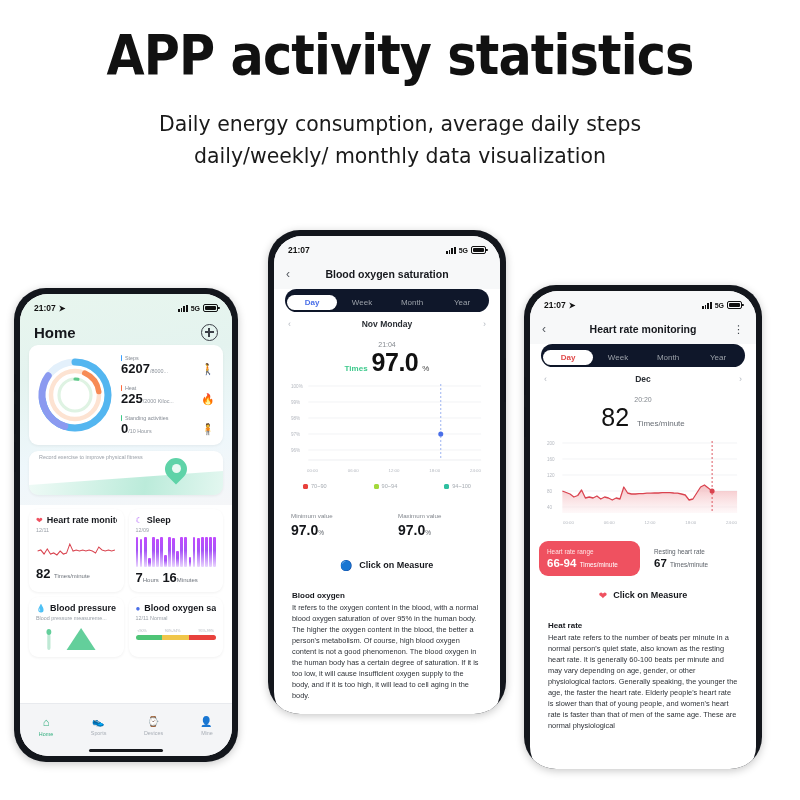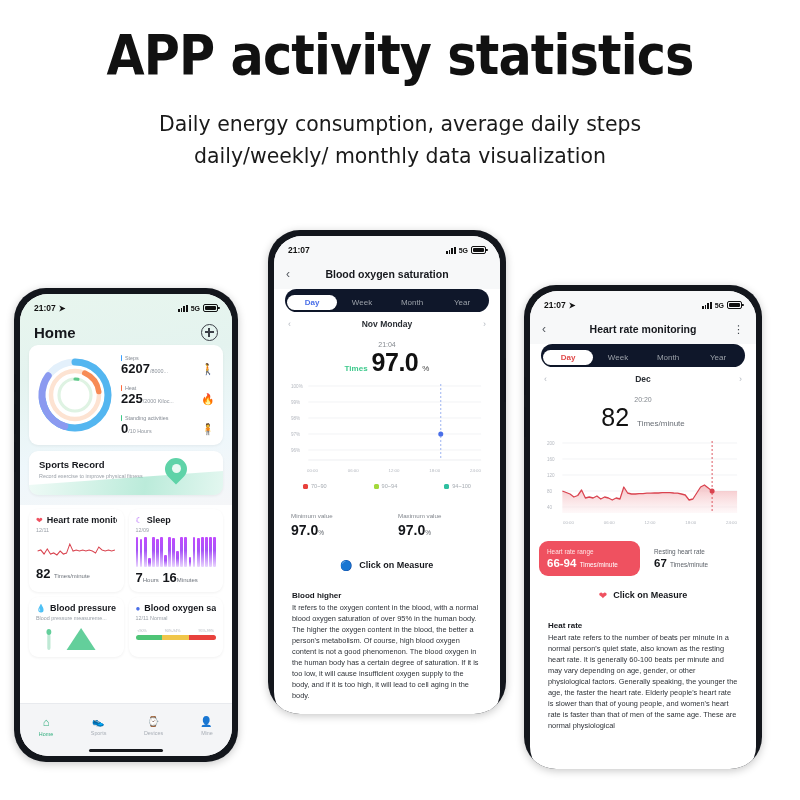--- a/index.html
+++ b/index.html
@@ -277,21 +277,20 @@
             </div>
           </div>
         </div>
 
         <div class="card sports-card">
           <div class="sports-wave"></div>
           <div class="pin">
             <div class="pin-b"></div>
               <div class="pin-h"></div>
           </div>
-          <div class="st">Sports Record</div>
           <div class="ss">Record exercise to improve physical fitness</div>
         </div>
       </div>
 
       <div class="grid2" style="margin-top:4px;">
         <div class="mini">
           <div class="mini-h">
               <span style="font-size:8px;color:#ef5160;">❤</span>
             <span class="mini-t">Heart rate monitoring</span>
             </div>
@@ -488,21 +487,21 @@
           <div class="mmval"><span>97.0</span><small>%</small></div>
         </div>
       </div>
 
       <div class="measure">
         <span style="font-size:10px;color:#4a6fe8;">🔵</span>
         <span class="lbl">Click on Measure</span>
       </div>
 
       <div class="infocard">
-        <div class="info-t">Blood higher</div>
+        <div class="info-t">Blood oxygen</div>
         <div class="info-b">It refers to the oxygen content in the blood, with a normal blood oxygen saturation of over 95% in the human body. The higher the oxygen content in the blood, the better a person's metabolism. Of course, high blood oxygen content is not a good phenomenon. The blood oxygen in the human body has a certain degree of saturation. If it is too low, it will cause insufficient oxygen supply to the body, and if it is too high, it will lead to cell aging in the body.</div>
       </div>
     </div>
   </div>
 
   <div class="phone" id="phone-right">
     <div class="sidebtn" style="left:-1px;top:92px;height:18px;"></div>
     <div class="sidebtn" style="left:-1px;top:122px;height:30px;"></div>
     <div class="sidebtn" style="right:-1px;top:130px;height:44px;"></div>
     <div class="screen detail-screen">

